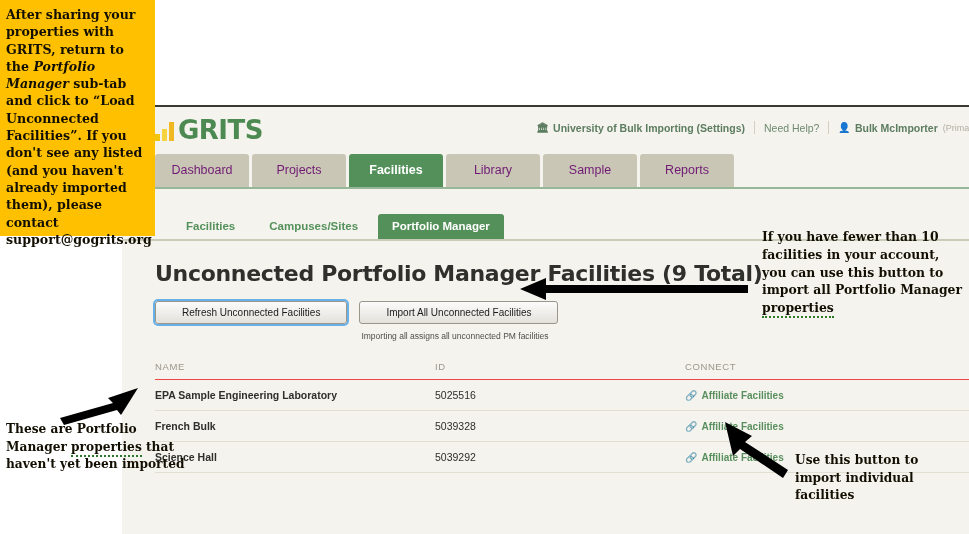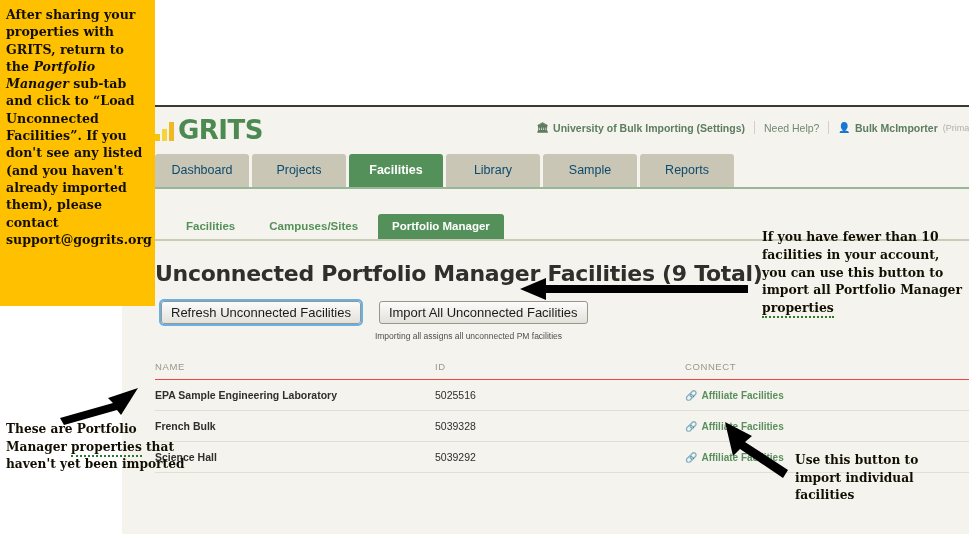--- a/index.html
+++ b/index.html
@@ -78,21 +78,21 @@
   #main-tabs {
     position: relative;
     display: flex; align-items: flex-end;
     padding-left: 33px;
     height: 33px;
     border-bottom: 2px solid #96b898;
     box-sizing: content-box;
   }
   .main-tab {
     background: #cac6b5;
-    color: #0c4a6e;
+    color: #701a75;
     font-size: 12.5px;
     padding: 8px 0 8px 0;
     width: 94px;
     text-align: center;
     margin-right: 3px;
     border-radius: 3px 3px 0 0;
     box-sizing: border-box;
     height: 33px;
     line-height: 17px;
   }
@@ -137,28 +137,27 @@
     font-family: "DejaVu Sans", sans-serif;
     letter-spacing: -0.3px;
   }
 
   #button-row {
     margin-top: 15px;
     display: flex; align-items: flex-start;
   }
   .btn {
     font-family: "Liberation Sans", sans-serif;
-    font-size: 13px;
+    font-size: 10px;
     color: #1b1b1b;
     background: linear-gradient(#fbfbfb, #e3e1da);
     border: 1px solid #9a968c;
     border-radius: 3px;
-    padding: 4px 9px;
+    padding: 4px 26px;
     line-height: 13px;
-    margin-left: 6px;
   }
   .btn.focused {
     outline: 2px solid #68b0e8;
     outline-offset: 0px;
   }
   #import-wrap { margin-left: 12px; }
   .btn-helper {
     font-size: 8.5px;
     color: #4f4f48;
     line-height: 15px;
@@ -210,21 +209,21 @@
   
   .anno {
     position: absolute;
     font-family: "DejaVu Serif", serif;
     font-weight: bold;
     color: #120f02;
     z-index: 20;
   }
   #anno-topleft {
     left: 0; top: 0;
-    width: 155px; height: 306px;
+    width: 155px; height: 236px;
     background: #ffc000;
     padding: 6px 4px 0 6px;
     box-sizing: border-box;
     font-size: 12.6px;
     line-height: 17.3px;
   }
   #anno-topleft em { font-style: italic; }
   #anno-right {
     left: 762px; top: 228px;
     width: 205px;

